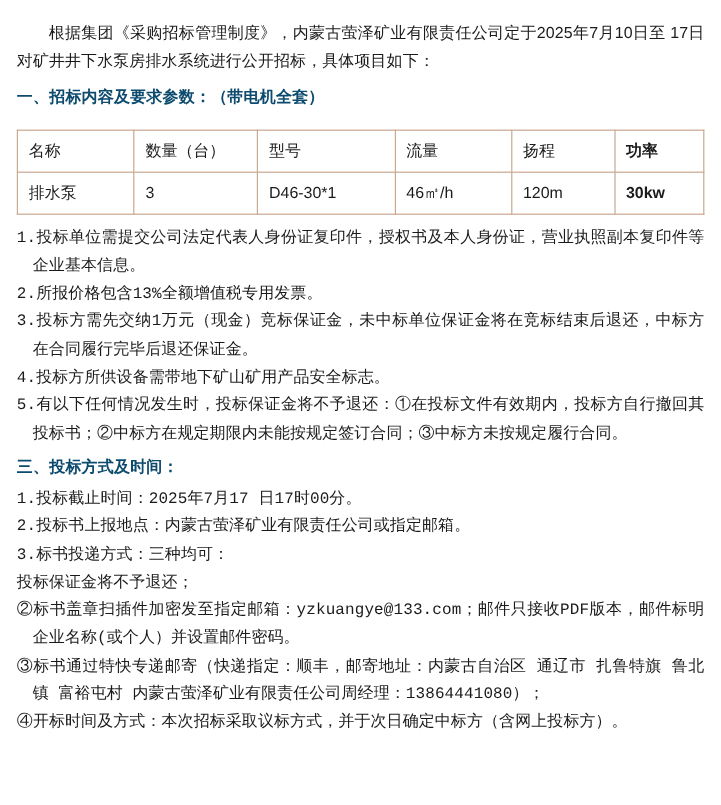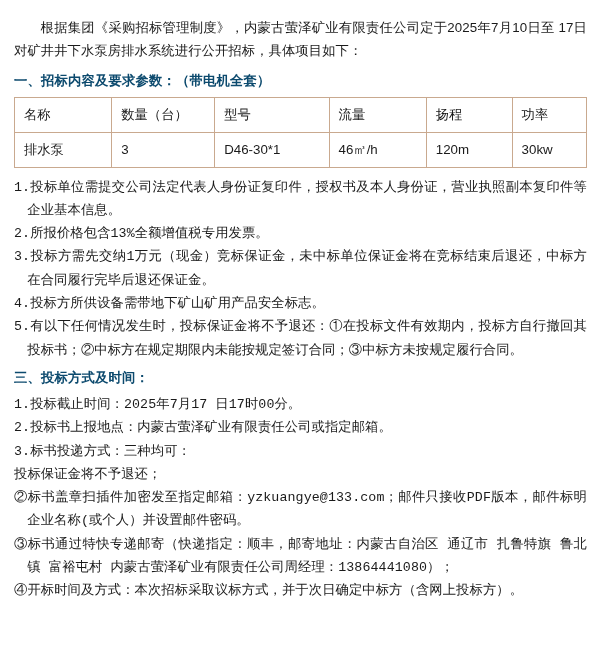--- a/index.html
+++ b/index.html
@@ -30,35 +30,35 @@
   }
   .section-heading {
     font-weight: bold;
     color: #0c4a6e;
     margin: 4px 0 4px 0;
     letter-spacing: 0.2px;
   }
   table.spec {
     border-collapse: collapse;
     width: 100%;
-    margin: 5px 0 8px 0;
+    margin: 16px 0 8px 0;
     font-size: 13.3px;
   }
   table.spec td {
     border: 1px solid #c9a98f;
     padding: 7px 9px;
     line-height: 1.5;
     vertical-align: middle;
   }
   table.spec .c0 { width: 17%; }
   table.spec .c1 { width: 18%; }
   table.spec .c2 { width: 20%; }
   table.spec .c3 { width: 17%; }
   table.spec .c4 { width: 15%; }
-  table.spec .c5 { width: 13%; }
+  table.spec .c5 { width: 13%; font-weight: bold; }
   p.item {
     margin: 0;
     text-align: justify;
     letter-spacing: 0.1px;
   }
   p.item.hang {
     padding-left: 1em;
     text-indent: -1em;
     font-family: Liberation Mono, monospace;
   }

